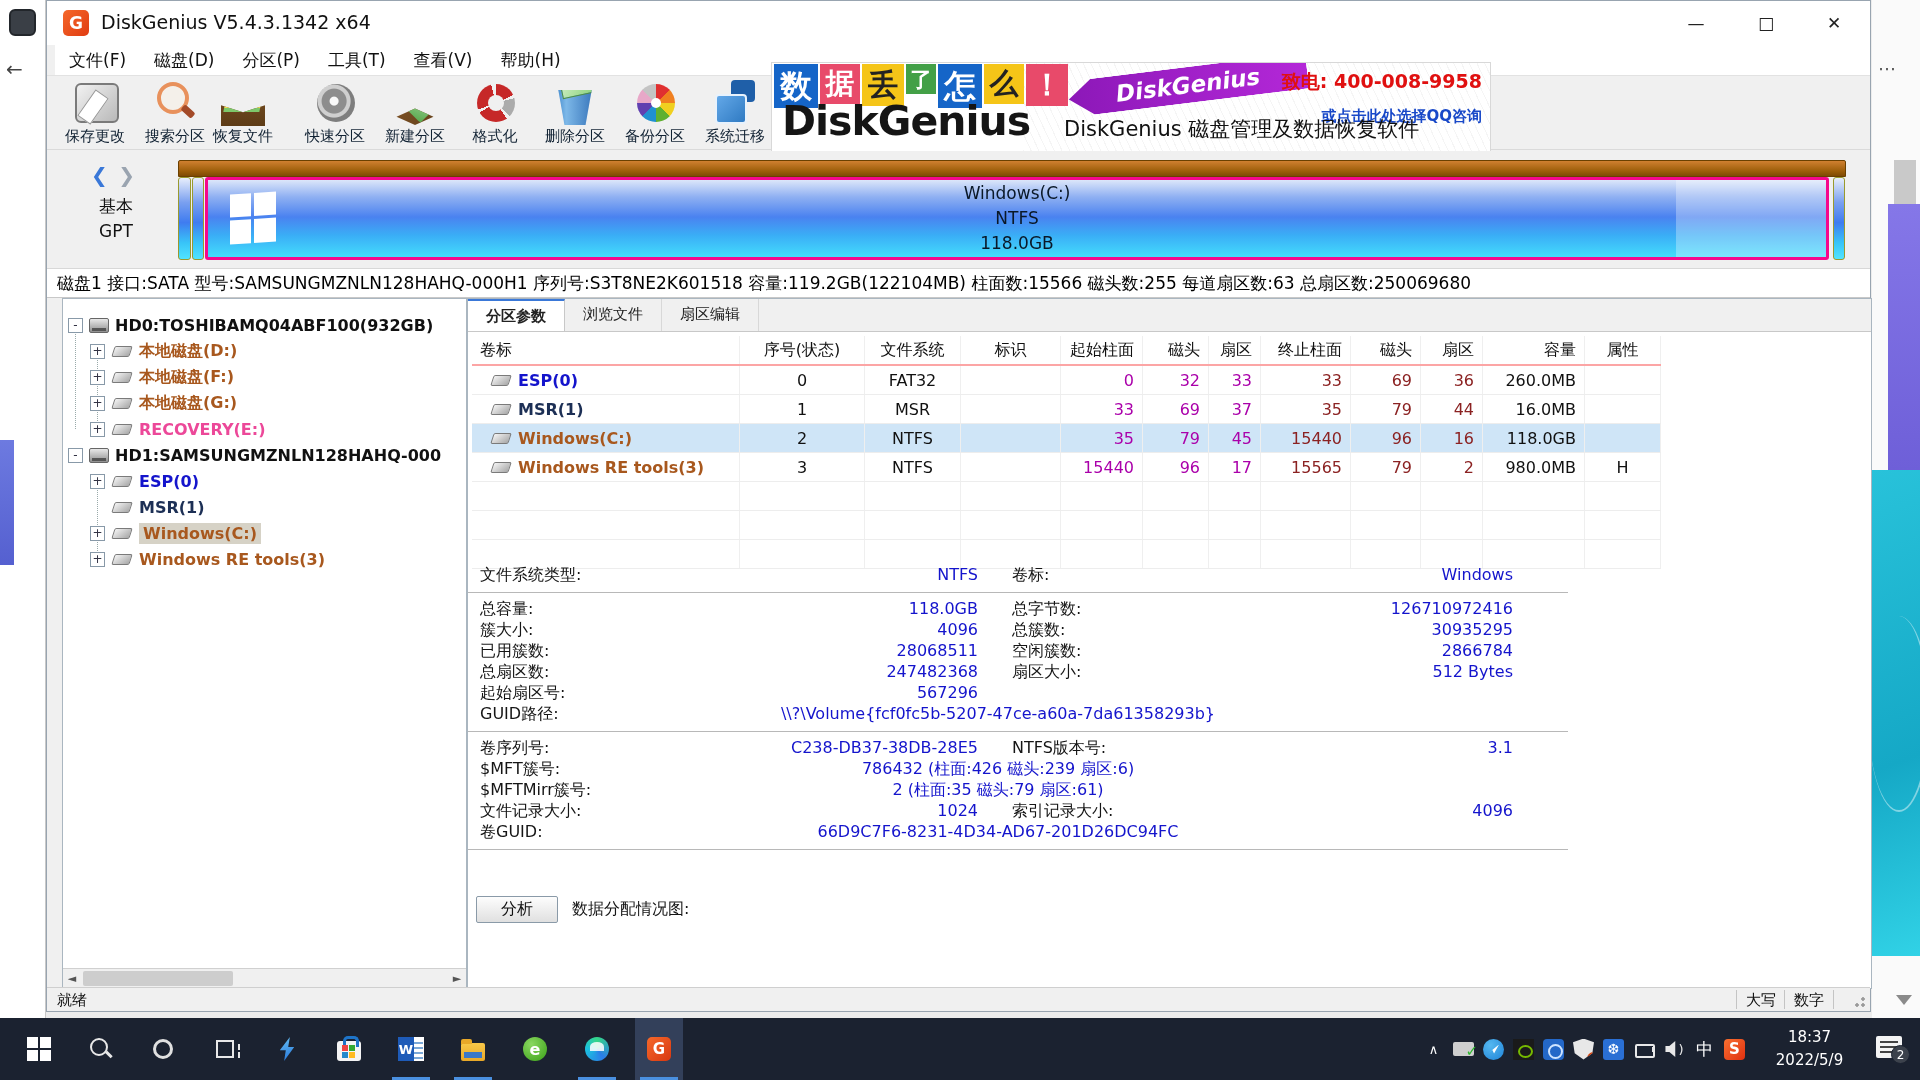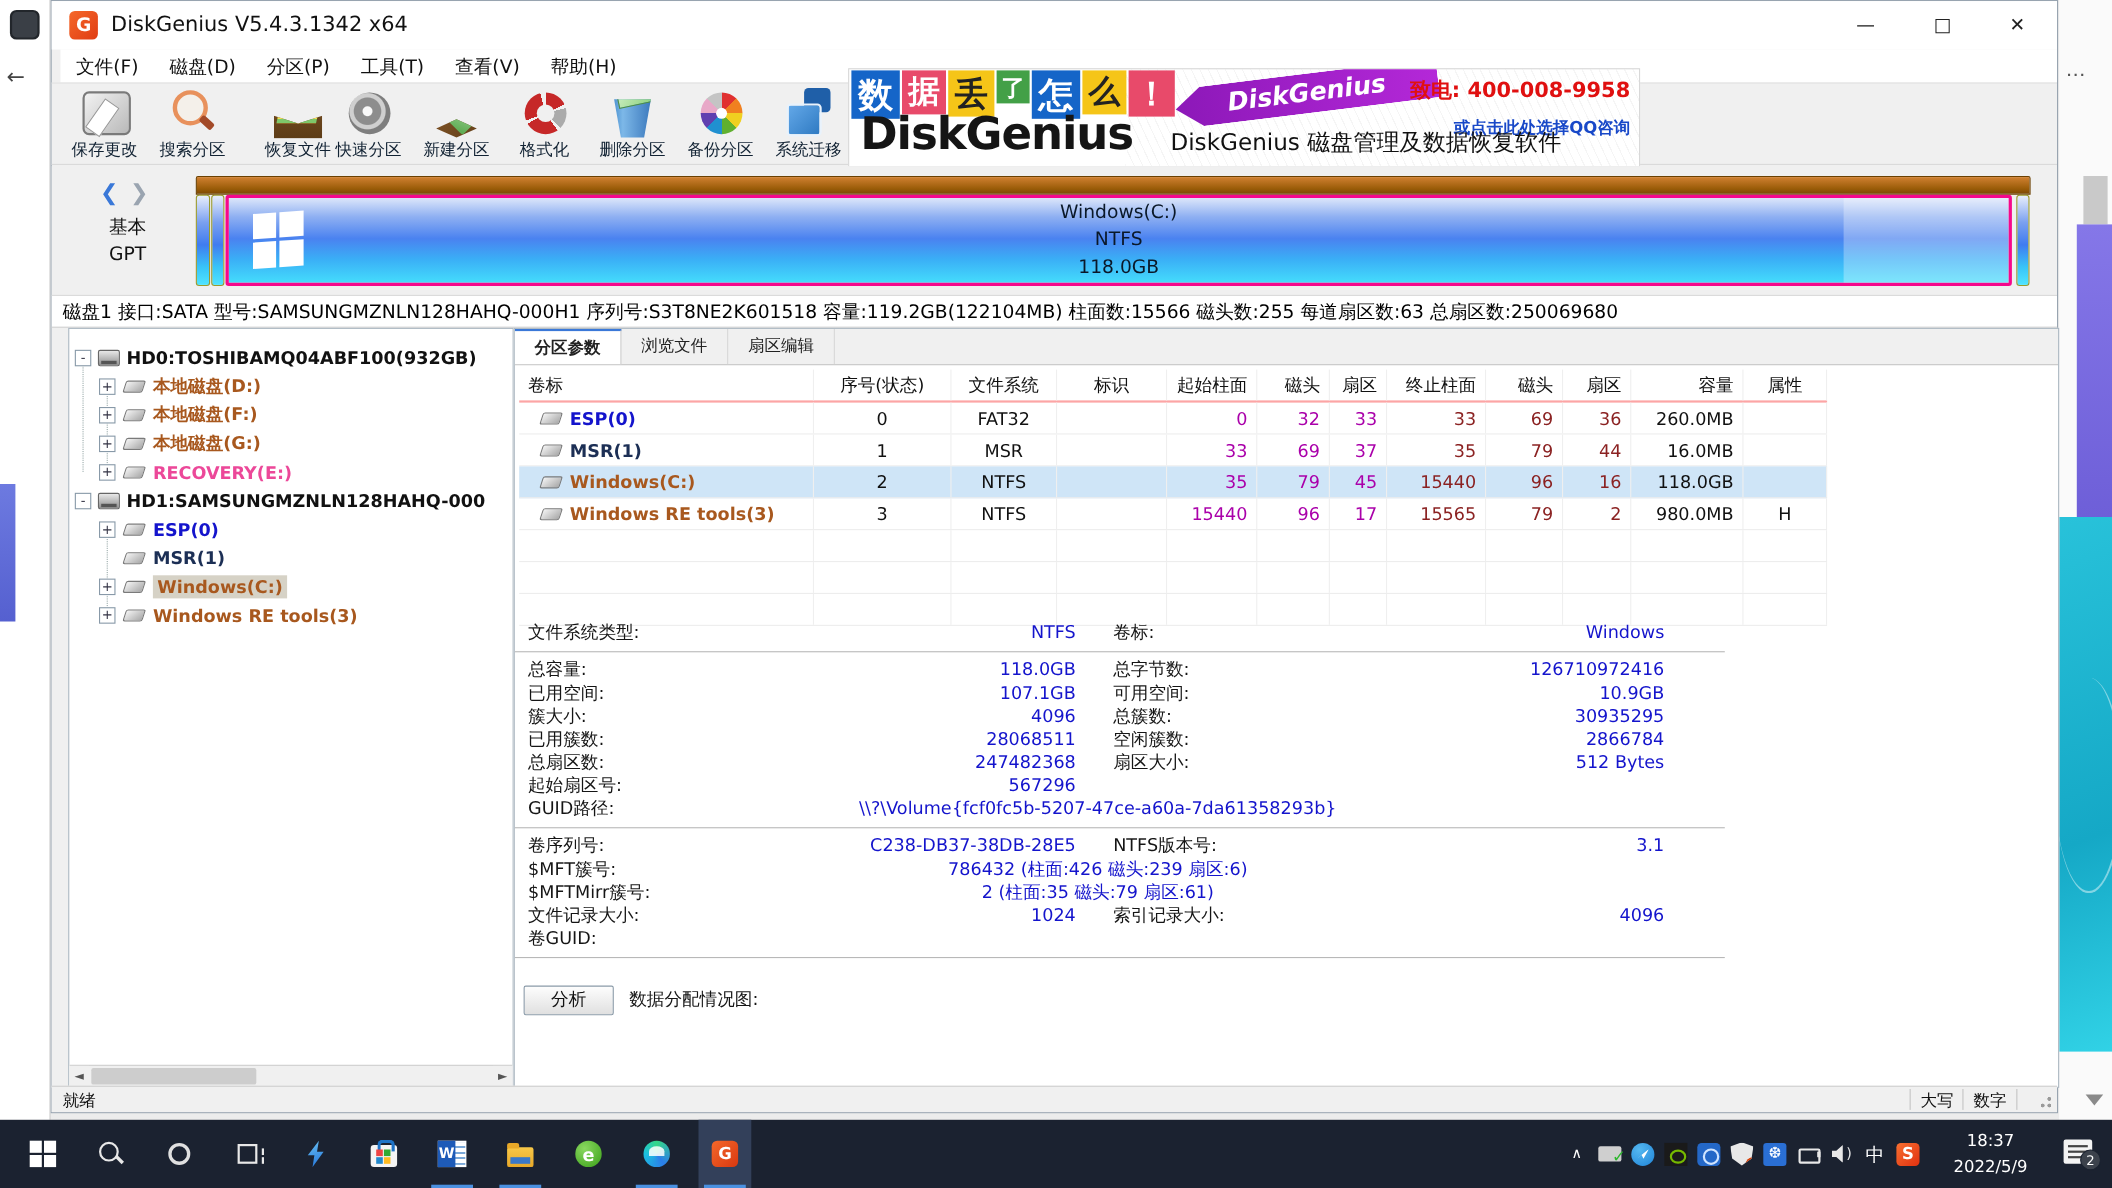--- a/index.html
+++ b/index.html
@@ -245,21 +245,21 @@
       </div>
     <div class="toolbar" id="toolbar">
         <div class="tbtn" style="left: 8px;">
           <div class="ic ic-save"></div>
           <div class="lab">保存更改</div>
         </div>
         <div class="tbtn" style="left: 88px;">
           <div class="ic ic-search"></div>
           <div class="lab">搜索分区</div>
         </div>
-        <div class="tbtn" style="left: 184px;">
+        <div class="tbtn" style="left: 156px;">
           <div class="ic ic-recover"></div>
           <div class="lab">恢复文件</div>
         </div>
         <div class="tbtn" style="left: 248px;">
           <div class="ic ic-quick"></div>
           <div class="lab">快速分区</div>
         </div>
         <div class="tbtn" style="left: 328px;">
           <div class="ic ic-new"></div>
           <div class="lab">新建分区</div>
@@ -537,26 +537,20 @@
               <span class="dv2">Windows</span>
             </div>
             <div class="dsep"></div>
             <div class="drow">
               <span class="dl1">总容量:</span>
               <span class="dv1">118.0GB</span>
               <span class="dl2">总字节数:</span>
               <span class="dv2">126710972416</span>
             </div>
             <div class="drow">
-              <span class="dl1">已用空间:</span>
-              <span class="dv1">107.1GB</span>
-              <span class="dl2">可用空间:</span>
-              <span class="dv2">10.9GB</span>
-            </div>
-            <div class="drow">
               <span class="dl1">簇大小:</span>
               <span class="dv1">4096</span>
               <span class="dl2">总簇数:</span>
               <span class="dv2">30935295</span>
             </div>
             <div class="drow">
               <span class="dl1">已用簇数:</span>
               <span class="dv1">28068511</span>
               <span class="dl2">空闲簇数:</span>
               <span class="dv2">2866784</span>
@@ -591,20 +585,21 @@
               <span class="dvc">2 (柱面:35 磁头:79 扇区:61)</span>
             </div>
             <div class="drow">
               <span class="dl1">文件记录大小:</span>
               <span class="dv1">1024</span>
               <span class="dl2">索引记录大小:</span>
               <span class="dv2">4096</span>
             </div>
             <div class="drow">
               <span class="dl1">卷GUID:</span>
+              <span class="dvc">66D9C7F6-8231-4D34-AD67-201D26DC94FC</span>
             </div>
             <div class="dsep"></div>
           </div>
         <div class="analyze-row">
           <div class="btn-analyze">分析</div>
           <div class="analyze-label">数据分配情况图:</div>
         </div>
       </div>
     </div>
 

